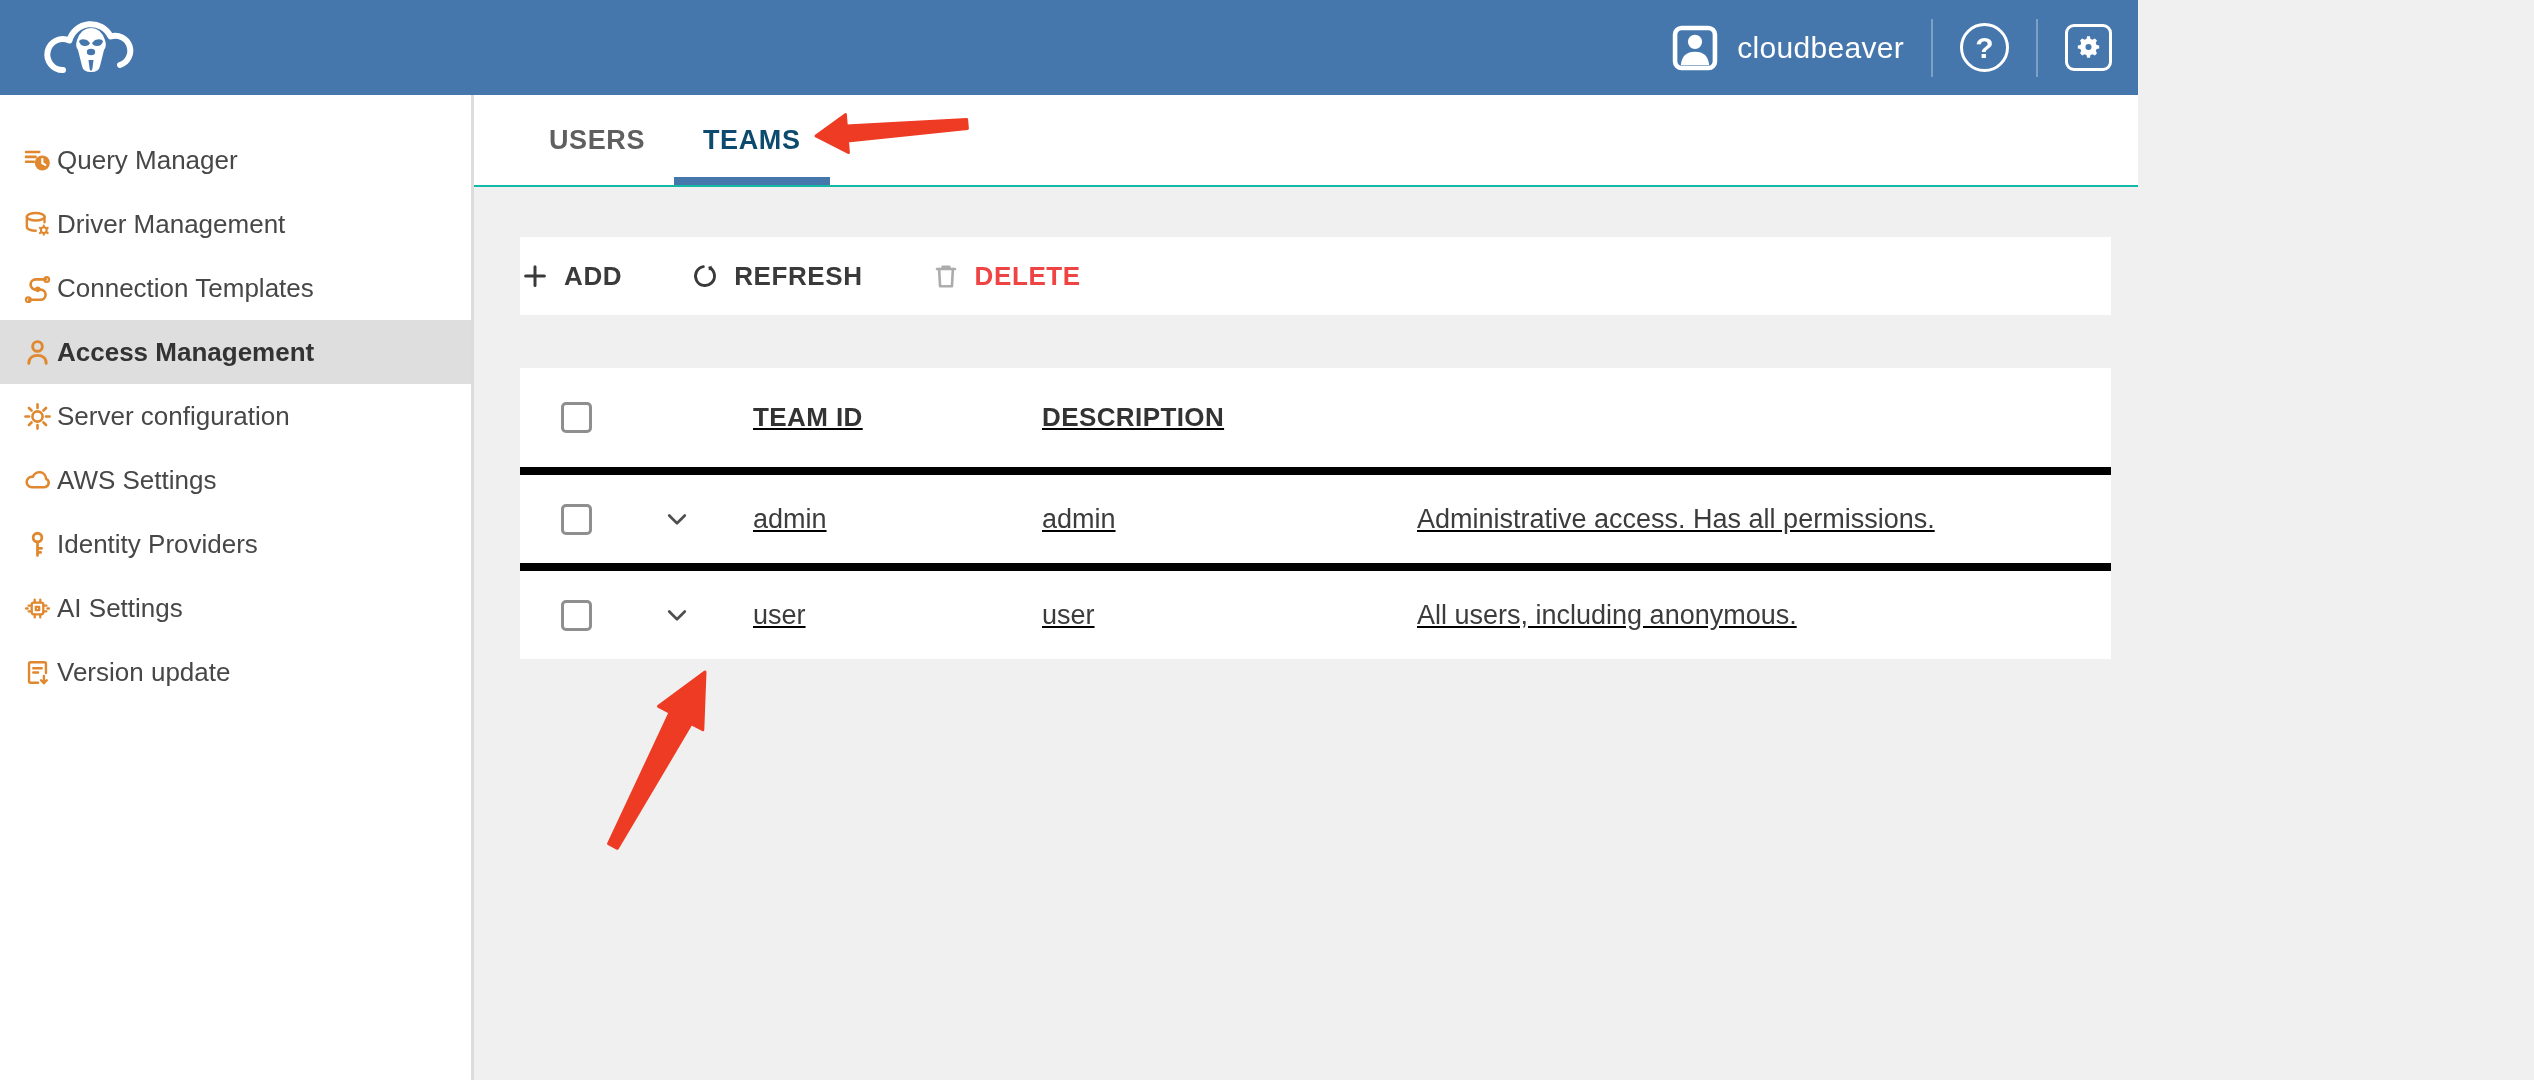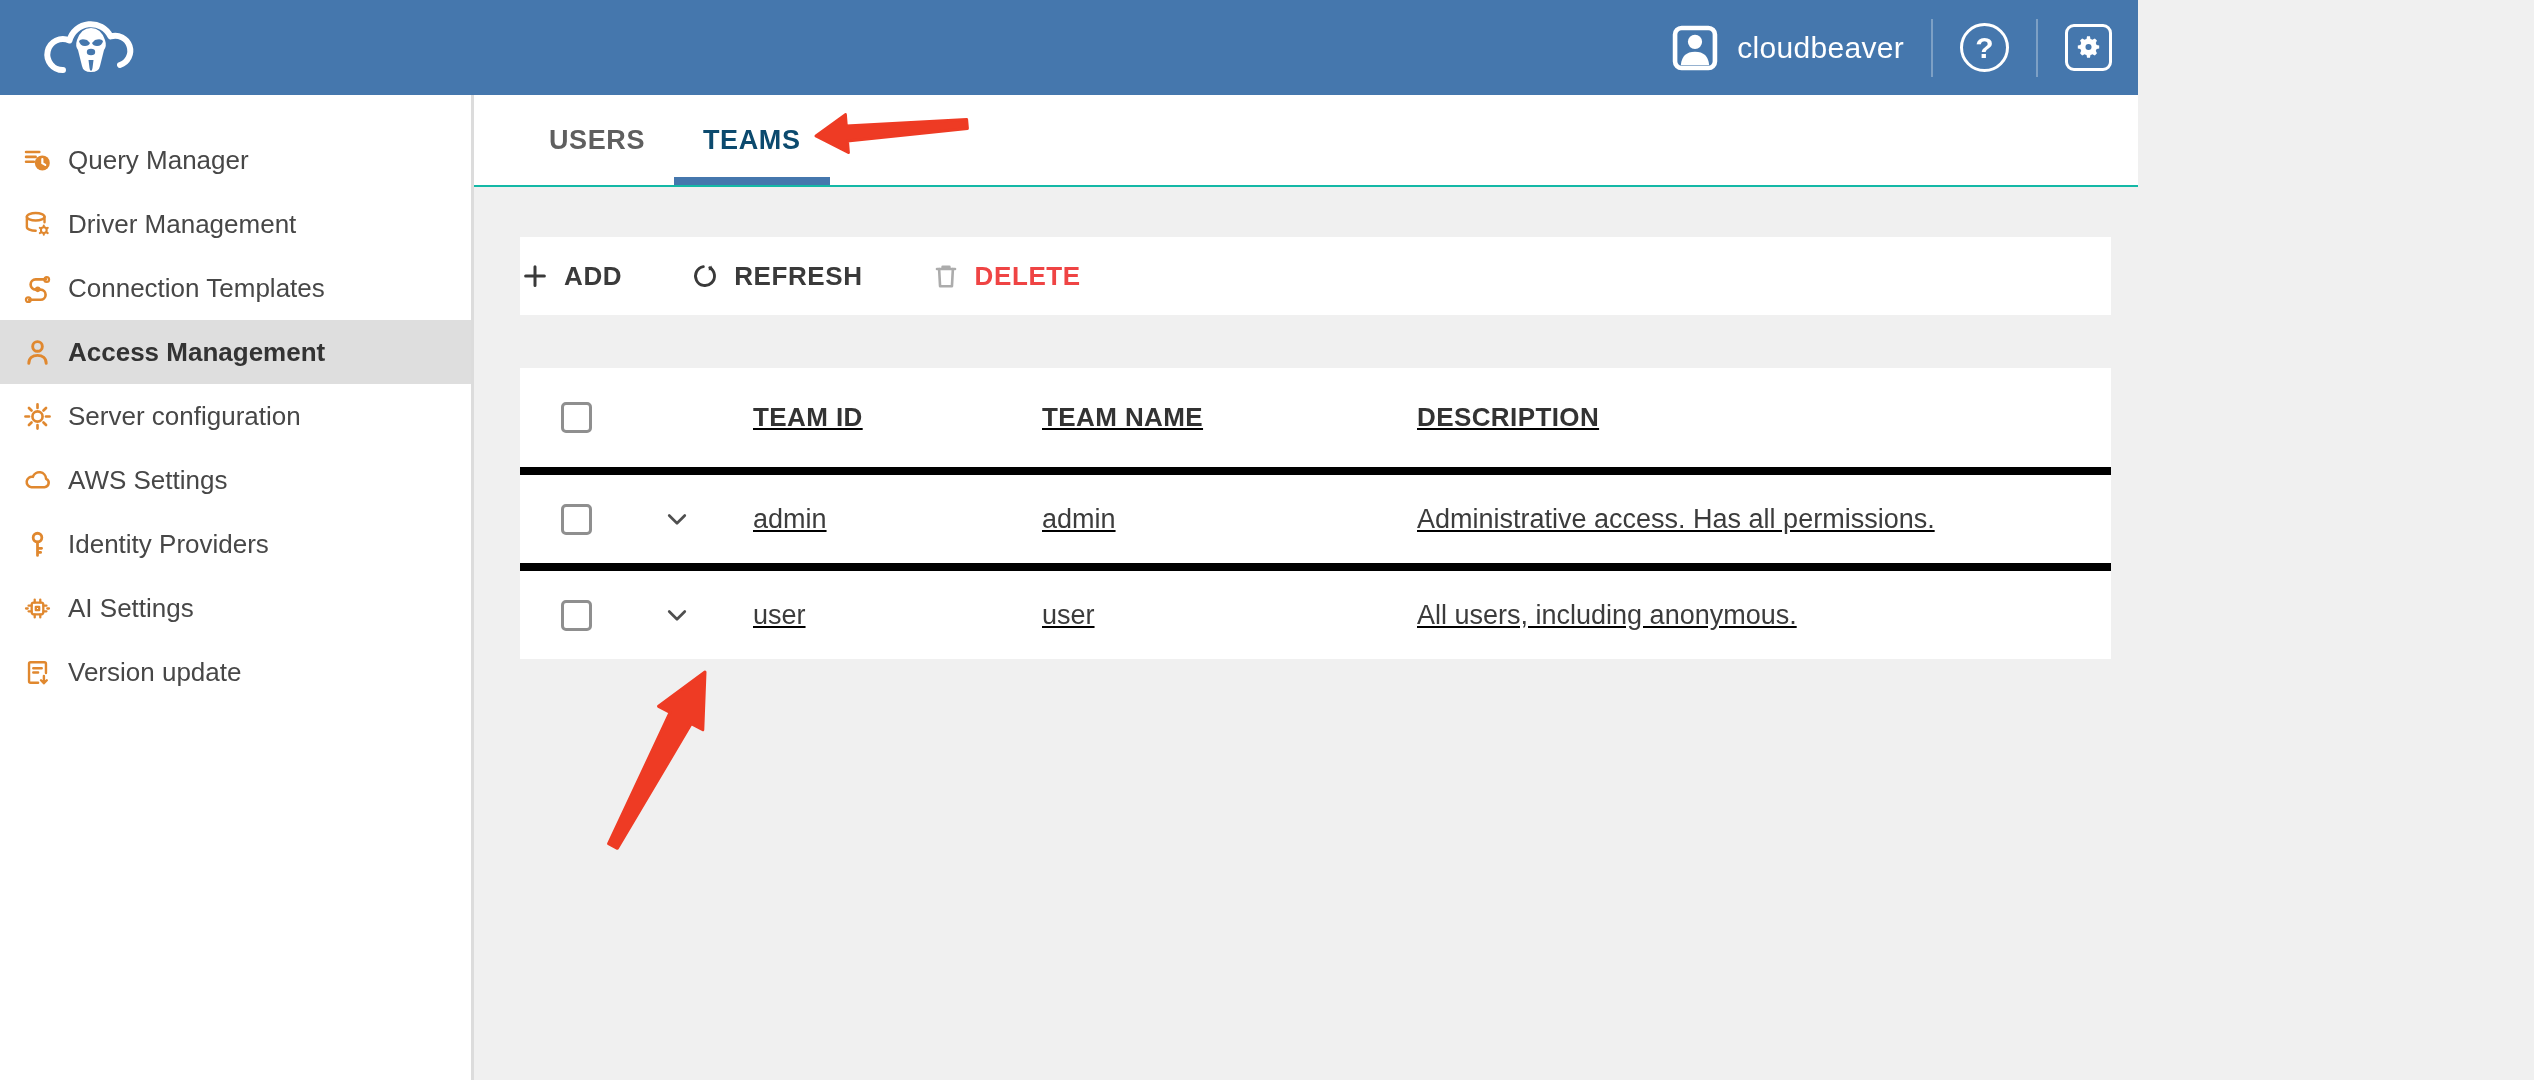--- a/index.html
+++ b/index.html
@@ -35,21 +35,21 @@
 
   
   .page-body { display:flex; height:985px; }
 
   
   .sidebar {
     width:474px; background:#ffffff; border-right:3px solid #dcdcdc;
     padding-top:33px; flex:0 0 auto;
   }
   .side-item {
-    height:64px; display:flex; align-items:center; gap:16px;
+    height:64px; display:flex; align-items:center; gap:5px;
     padding-left:23px; cursor:pointer;
   }
   .side-item .s-icon { width:29px; height:29px; flex:0 0 auto; }
   .side-item .s-label { font-size:26px; color:#474747; white-space:nowrap; }
   .side-item.selected { background:#dedede; }
   .side-item.selected .s-label { font-weight:bold; color:#333333; }
 
   
   .main { flex:1; background:#f0f0f0; display:flex; flex-direction:column; }
   .tabbar {
@@ -291,21 +291,20 @@
       </div>
 
       <div class="grid-table">
 
         <div class="t-row header">
           <div>
             <div class="checkbox"></div>
           </div>
           <div></div>
           <div class="t-cell">TEAM ID</div>
-          <div class="t-cell">TEAM NAME</div>
           <div class="t-cell">DESCRIPTION</div>
         </div>
 
         <div class="t-row">
           <div>
             <div class="checkbox"></div>
           </div>
           <div class="chev-cell">
             <svg class="chev" viewBox="0 0 24 24">
               <path d="M6.5 9.5 L12 15 L17.5 9.5" stroke="#4f4f4f" stroke-width="1.9" fill="none" stroke-linecap="round" stroke-linejoin="round"></path>

